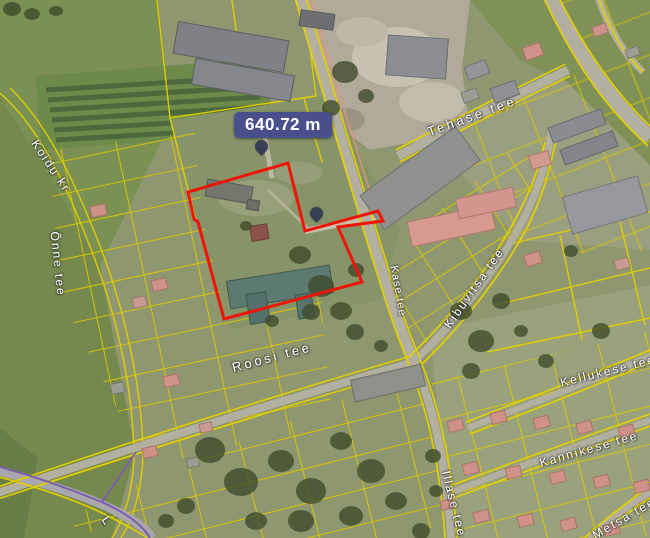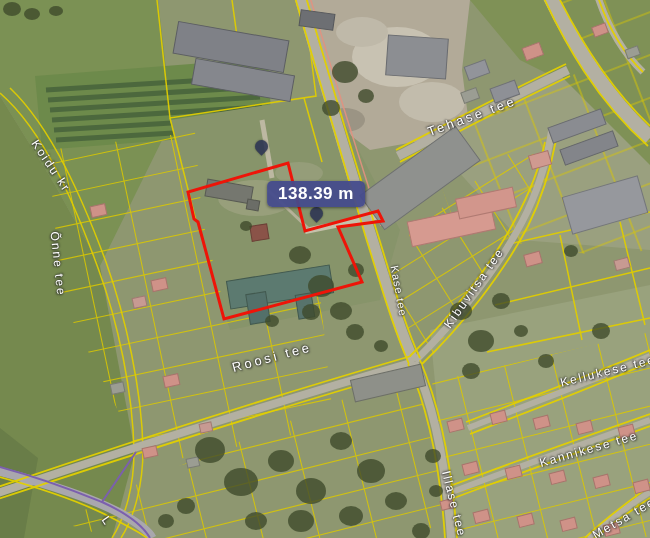--- a/index.html
+++ b/index.html
@@ -273,16 +273,16 @@
   <div class="street-label" style="left:272px;top:357px;transform:translate(-50%,-50%) rotate(-15deg);font-size:13px;letter-spacing:3px;">Roosi tee</div>
   <div class="street-label" style="left:399px;top:291px;transform:translate(-50%,-50%) rotate(80deg);font-size:11px;letter-spacing:1px;opacity:.92;">Kase tee</div>
   <div class="street-label" style="left:474px;top:288px;transform:translate(-50%,-50%) rotate(-55deg);">Kibuvitsa tee</div>
   <div class="street-label" style="left:608px;top:371px;transform:translate(-50%,-50%) rotate(-14deg);">Kellukese tee</div>
   <div class="street-label" style="left:589px;top:449px;transform:translate(-50%,-50%) rotate(-16deg);">Kannikese tee</div>
   <div class="street-label" style="left:454px;top:504px;transform:translate(-50%,-50%) rotate(76deg);">Illase tee</div>
   <div class="street-label" style="left:624px;top:518px;transform:translate(-50%,-50%) rotate(-30deg);">Metsa tee</div>
   <div class="street-label" style="left:107px;top:521px;transform:translate(-50%,-50%) rotate(55deg);">L</div>
 
   <div class="measure-pin" style="left:255px;top:140px;"></div>
+  <div class="measure-badge" style="left:283px;top:125px;">640.72 m</div>
   <div class="measure-pin" style="left:310px;top:207px;"></div>
-  <div class="measure-badge" style="left:316px;top:194px;">138.39 m</div>
 
 </div>
 
 </body></html>

